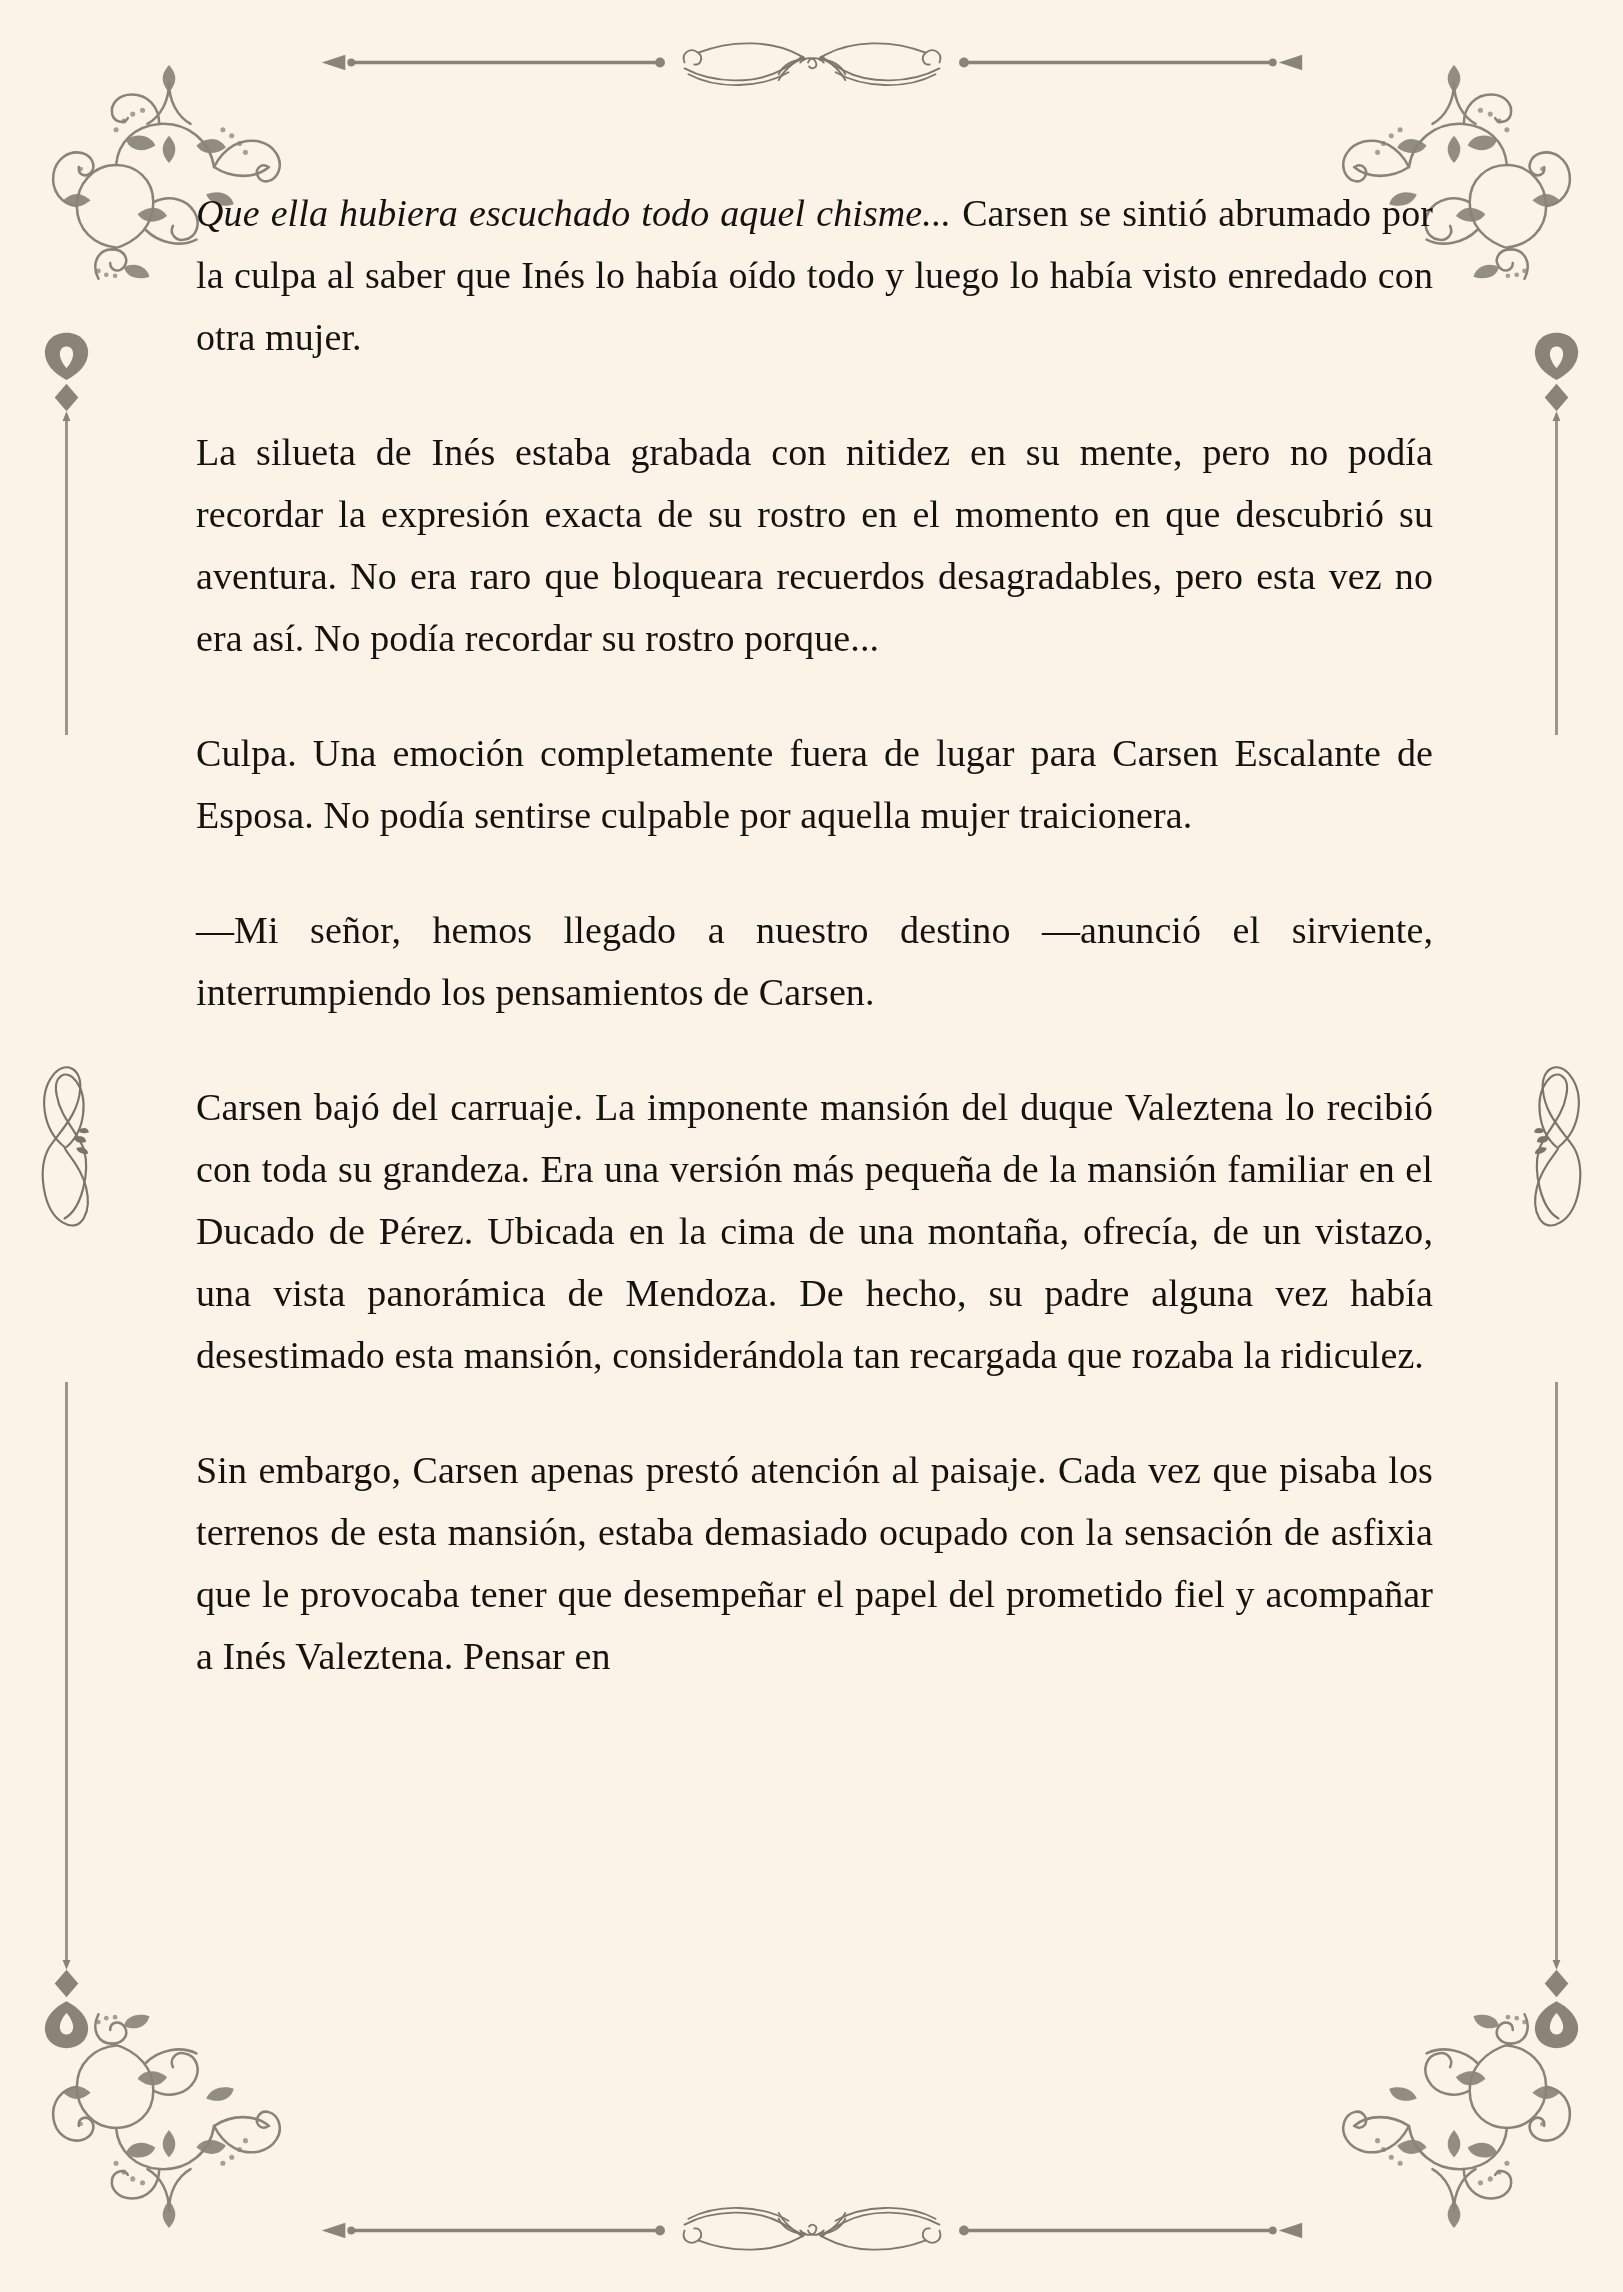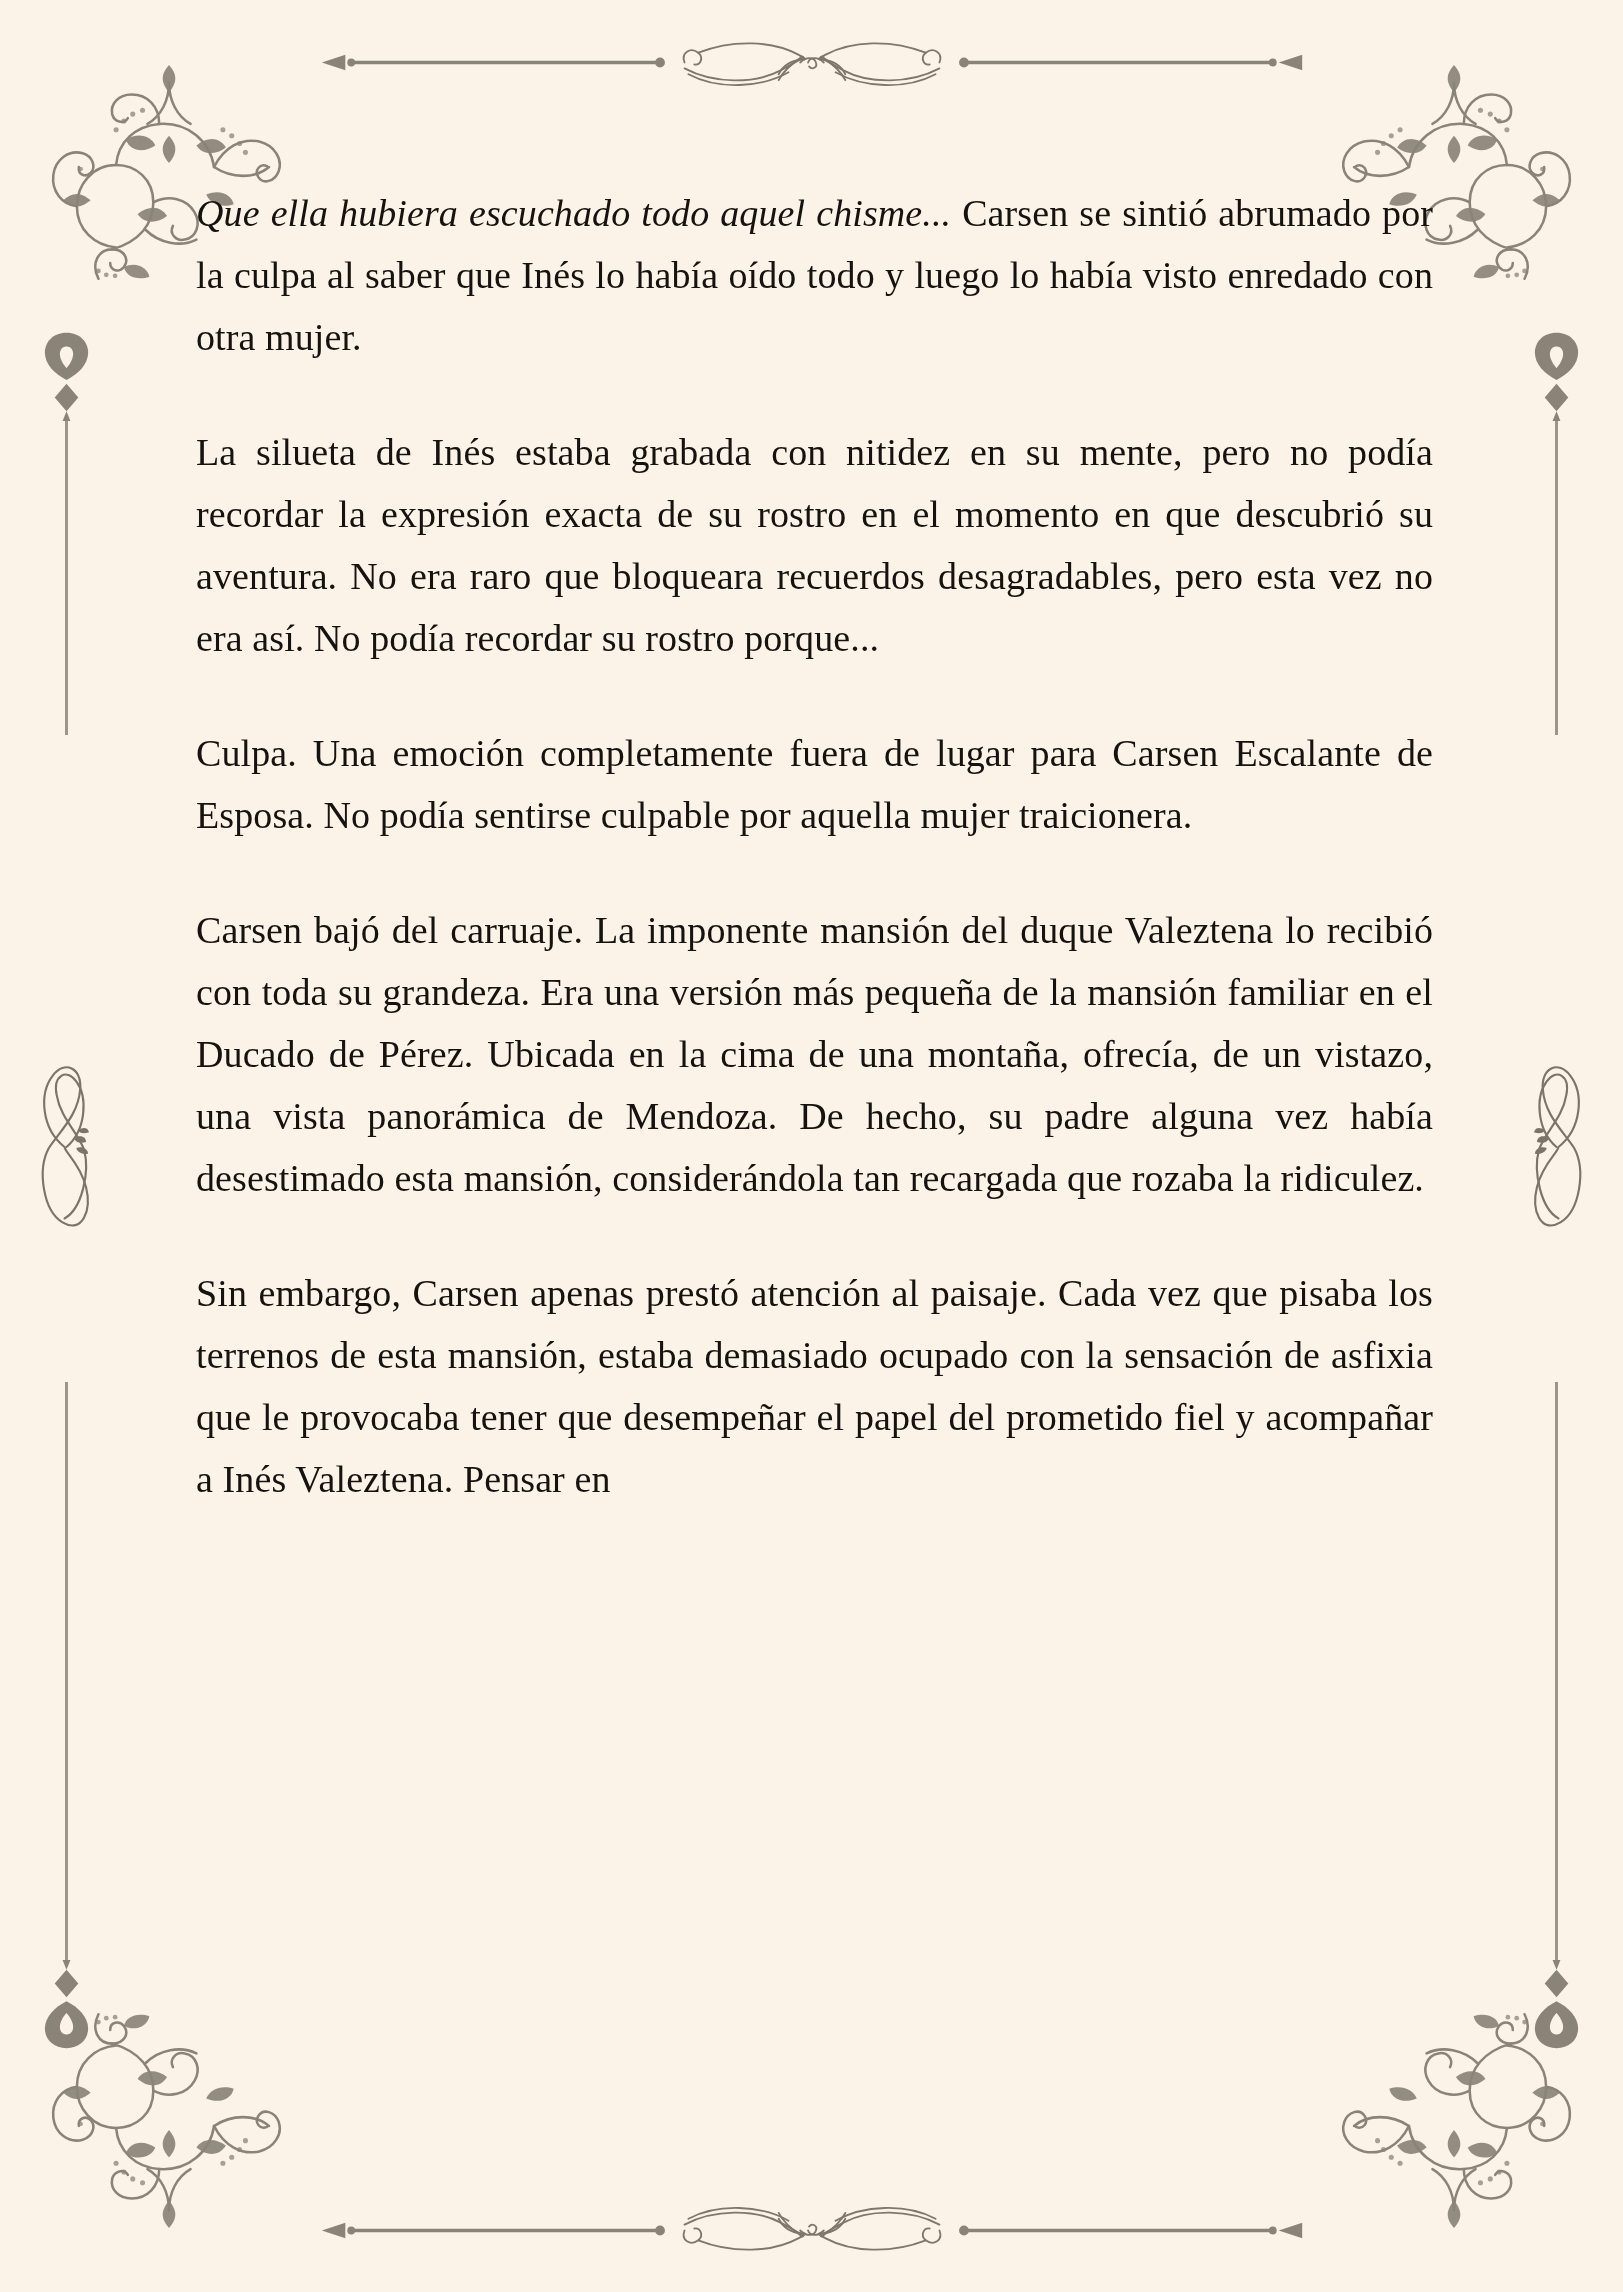--- a/index.html
+++ b/index.html
@@ -371,18 +371,19 @@
         <path d="M46 96 C52 94 58 97 58 102 C52 103 47 100 46 96 Z"></path>
         <path d="M48 78 C53 74 58 75 59 80 C54 82 49 81 48 78 Z"></path>
       </g>
     </svg>
   </div>
 
   <div class="content">
     <p class="para"><span class="lead-italic">Que ella hubiera escuchado todo aquel chisme...</span><span> Carsen se sintió abrumado por la culpa al saber que Inés lo había oído todo y luego lo había visto enredado con otra mujer.</span></p>
     <p class="para">La silueta de Inés estaba grabada con nitidez en su mente, pero no podía recordar la expresión exacta de su rostro en el momento en que descubrió su aventura. No era raro que bloqueara recuerdos desagradables, pero esta vez no era así. No podía recordar su rostro porque...</p>
     <p class="para">Culpa. Una emoción completamente fuera de lugar para Carsen Escalante de Esposa. No podía sentirse culpable por aquella mujer traicionera.</p>
+    <p class="para">—Mi señor, hemos llegado a nuestro destino —anunció el sirviente, interrumpiendo los pensamientos de Carsen.</p>
     <p class="para">Carsen bajó del carruaje. La imponente mansión del duque Valeztena lo recibió con toda su grandeza. Era una versión más pequeña de la mansión familiar en el Ducado de Pérez. Ubicada en la cima de una montaña, ofrecía, de un vistazo, una vista panorámica de Mendoza. De hecho, su padre alguna vez había desestimado esta mansión, considerándola tan recargada que rozaba la ridiculez.</p>
     <p class="para">Sin embargo, Carsen apenas prestó atención al paisaje. Cada vez que pisaba los terrenos de esta mansión, estaba demasiado ocupado con la sensación de asfixia que le provocaba tener que desempeñar el papel del prometido fiel y acompañar a Inés Valeztena. Pensar en</p>
   </div>
 
 </div>
 
 
 </body></html>

